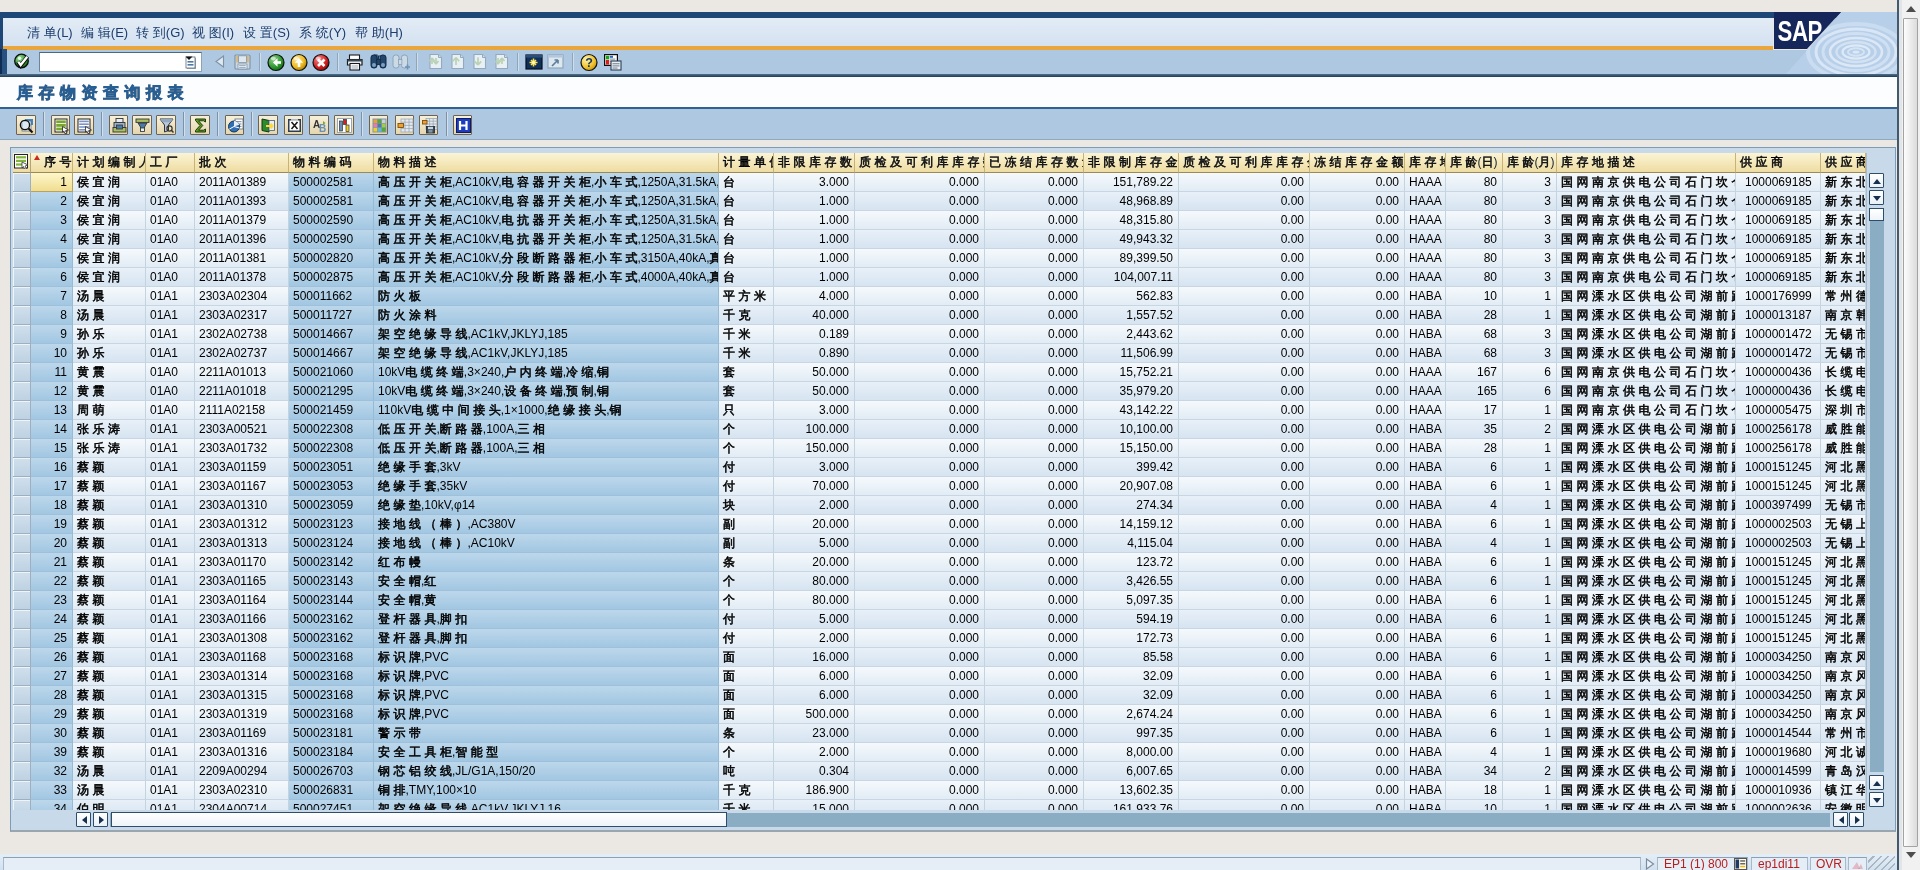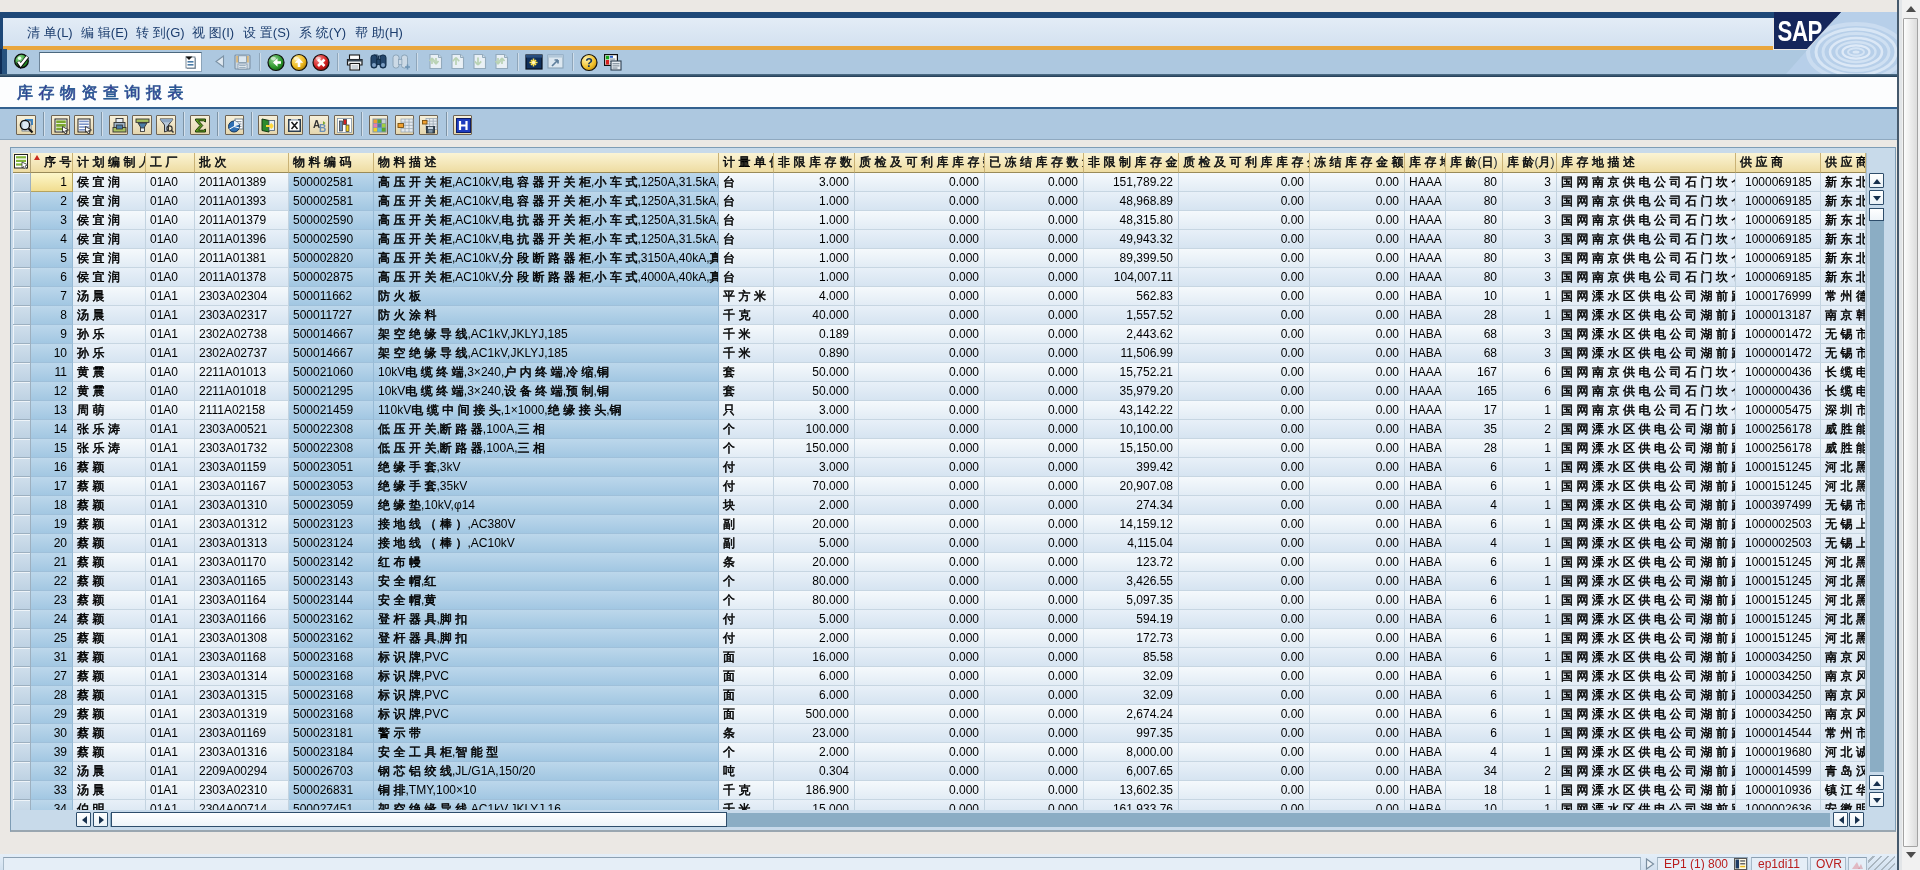--- a/index.html
+++ b/index.html
@@ -11,21 +11,21 @@
 #leftframe1{position:absolute;left:0;top:6px;width:3px;height:31px;background:#1d4777}
 #leftframe2{position:absolute;left:0;top:37px;width:7px;height:26px;background:linear-gradient(90deg,#0e2c55 0 2px,#27527f 2px)}
 #menubar{position:absolute;left:3px;top:6px;width:1770px;height:28px;background:linear-gradient(#e3ecf6,#d3e1f0);font-size:13px;color:#1b3c6d}
 #menubar span.mi{position:absolute;top:6px;white-space:nowrap}
 #menubar .cj{letter-spacing:3.8px;margin-right:-3.8px}
 #orange{position:absolute;left:3px;top:34px;width:1770px;height:3.5px;background:#e9a63d}
 #toolbar{position:absolute;left:7px;top:37.5px;width:1800px;height:25px;background:#adc8e0}
 #banner{position:absolute;left:1742px;top:0;width:155px;height:62px}
 #belowbar{position:absolute;left:0;top:62px;width:1897px;height:3px;background:linear-gradient(#51728a,#1f3a55)}
 #titlebar{position:absolute;left:0;top:65px;width:1897px;height:30px;background:#fcfdfe}
-#titletext{position:absolute;left:17px;top:6px;font-size:16px;font-weight:normal;color:#4c1d95;letter-spacing:5.5px;-webkit-text-stroke:0.7px #275e93}
+#titletext{position:absolute;left:17px;top:6px;font-size:16px;font-weight:bold;color:#a16207;letter-spacing:5.5px;-webkit-text-stroke:0.7px #275e93}
 #titleline{position:absolute;left:0;top:95px;width:1897px;height:1.5px;background:#33618f}
 #toolbar2{position:absolute;left:0;top:96.5px;width:1897px;height:31.5px;background:#adc8e0;border-bottom:1px solid #8fa9c0}
 #contentbg{position:absolute;left:0;top:128px;width:1897px;height:742px;background:#ebe8e4}
 
 .tbico{position:absolute;top:3.5px}
 #cmdfield{position:absolute;left:32px;top:2.5px;width:163px;height:20px;background:#fff;border:1px solid #8ba3b8;border-top-color:#4c687e;border-left-color:#6d8499}
 .sep1{position:absolute;top:3px;width:1px;height:18px;background:#8fa6ba;box-shadow:1px 0 0 #cfdeeb}
 
 .abtn{position:absolute;top:6.5px;width:19.5px;height:19.5px;background:linear-gradient(#f7f0da,#e4d6ae);border:1px solid #6e6353;border-radius:1px}
 .abtn svg{position:absolute;left:1px;top:1px}
@@ -1010,21 +1010,21 @@
               <td class="c13 r">0.00</td>
               <td class="c14">HABA</td>
               <td class="c15 r">6</td>
               <td class="c16 r">1</td>
               <td class="c17"><span class="cj">国网溧水区供电公司湖前路仓库</span></td>
               <td class="c18">1000151245</td>
               <td class="c19"><span class="cj">河北黑马</span></td>
             </tr>
             <tr class="e">
               <td class="c0 sel"></td>
-              <td class="c1 blu r">31</td>
+              <td class="c1 blu r">26</td>
               <td class="c2"><span class="cj">蔡颖</span></td>
               <td class="c3">01A1</td>
               <td class="c4">2303A01168</td>
               <td class="c5 blu">500023168</td>
               <td class="c6 blu"><span class="cj">标识牌</span>,PVC</td>
               <td class="c7"><span class="cj">面</span></td>
               <td class="c8 r">16.000</td>
               <td class="c9 r">0.000</td>
               <td class="c10 r">0.000</td>
               <td class="c11 r">85.58</td>

